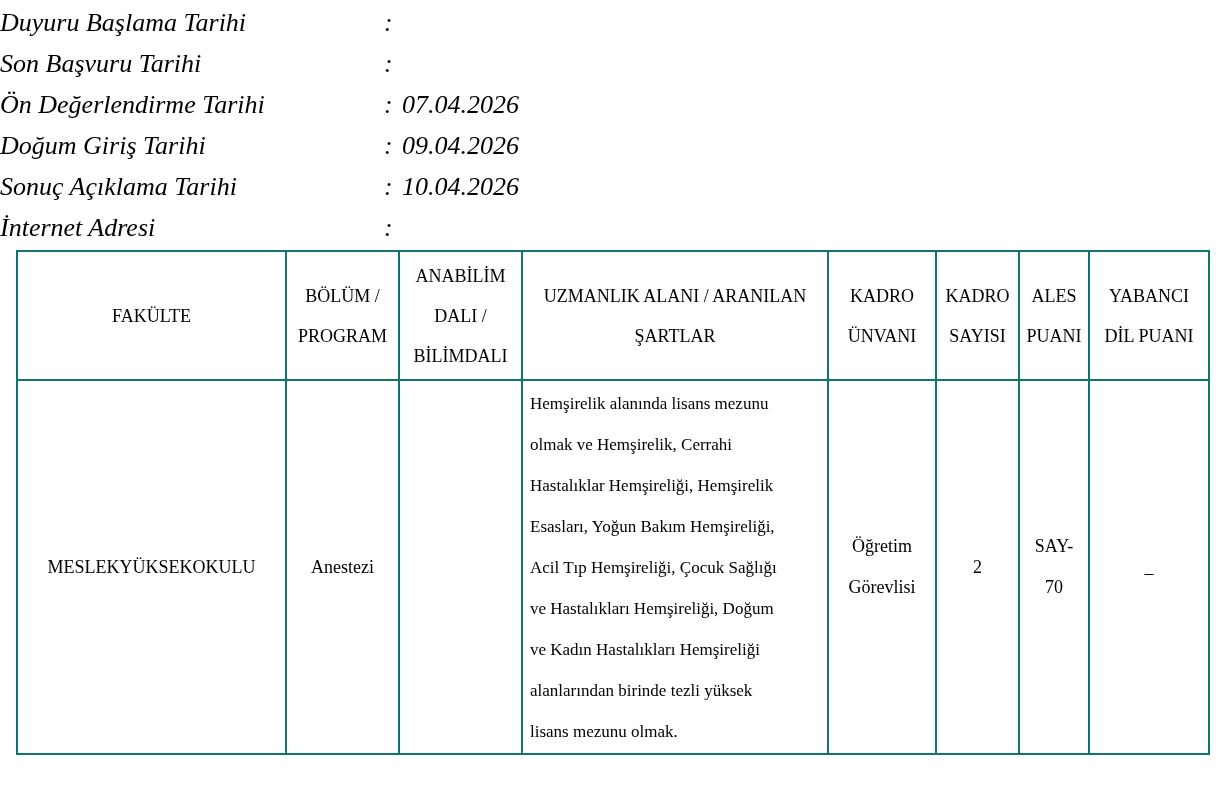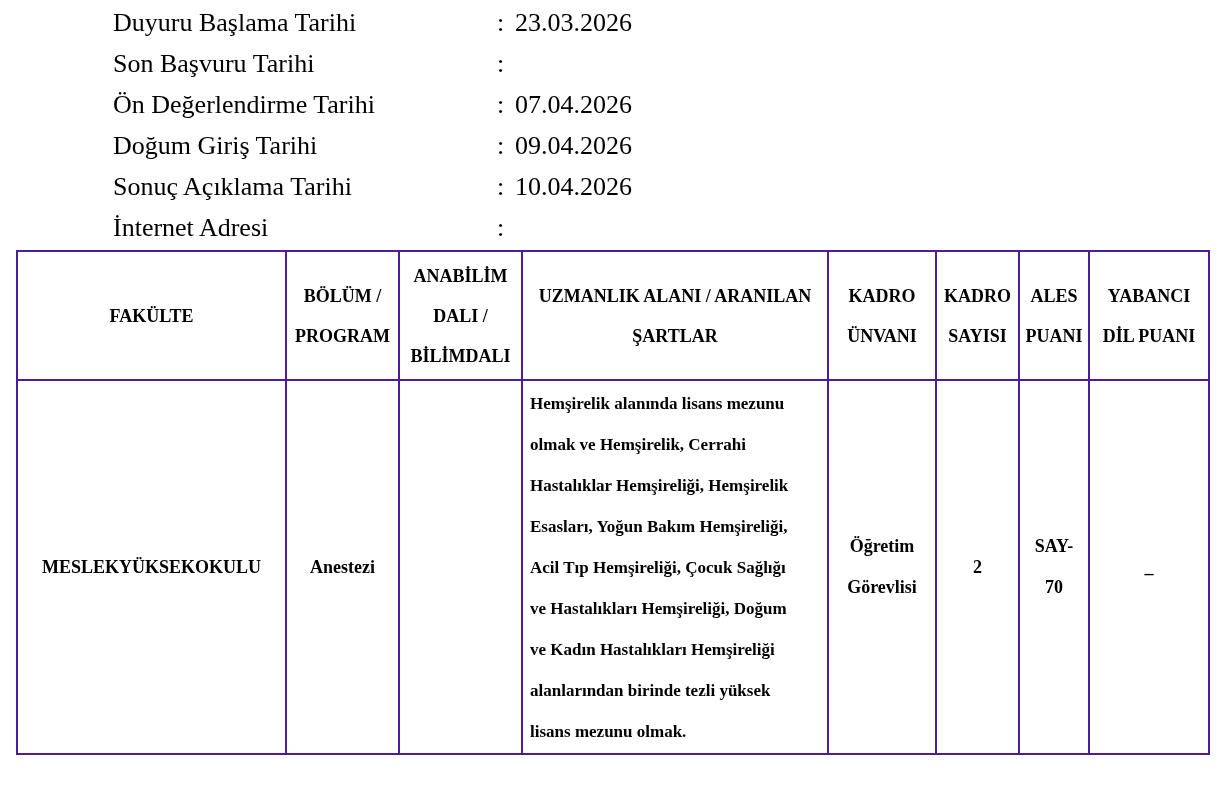--- a/index.html
+++ b/index.html
@@ -14,21 +14,21 @@
   .page {
     position: relative;
     width: 1226px;
     height: 805px;
     background: #ffffff;
   }
 
   
   .info-section {
     padding-top: 2px;
-    padding-left: 113px;
+    font-style: italic;
   }
   .info-row {
     display: flex;
     align-items: baseline;
     height: 41px;
     line-height: 41px;
     font-size: 26px;
     white-space: nowrap;
   }
   .info-label { width: 384px; }
@@ -38,25 +38,25 @@
   
   .doc-table {
     margin-left: 16px;
     margin-top: 2px;
     border-collapse: collapse;
     table-layout: fixed;
     width: 1192px;
   }
   .doc-table th,
   .doc-table td {
-    border: 2px solid #4c1d95;
+    border: 2px solid #0f766e;
     text-align: center;
     vertical-align: middle;
     white-space: pre-line;
-    font-weight: bold;
+    font-weight: normal;
     overflow: hidden;
   }
   .doc-table thead tr { height: 129px; }
   .doc-table tbody tr { height: 374px; }
   .doc-table th {
     font-size: 18px;
     line-height: 40px;
     padding: 0 2px;
   }
   .doc-table td {
@@ -75,21 +75,20 @@
 </style>
 </head>
 <body>
 
 <div class="page">
 
   <div class="info-section">
     <div class="info-row">
       <span class="info-label">Duyuru Başlama Tarihi</span>
       <span class="info-colon">:</span>
-      <span class="info-value">23.03.2026</span>
     </div>
     <div class="info-row">
       <span class="info-label">Son Başvuru Tarihi</span>
       <span class="info-colon">:</span>
     </div>
     <div class="info-row">
       <span class="info-label">Ön Değerlendirme Tarihi</span>
       <span class="info-colon">:</span>
       <span class="info-value">07.04.2026</span>
     </div>

